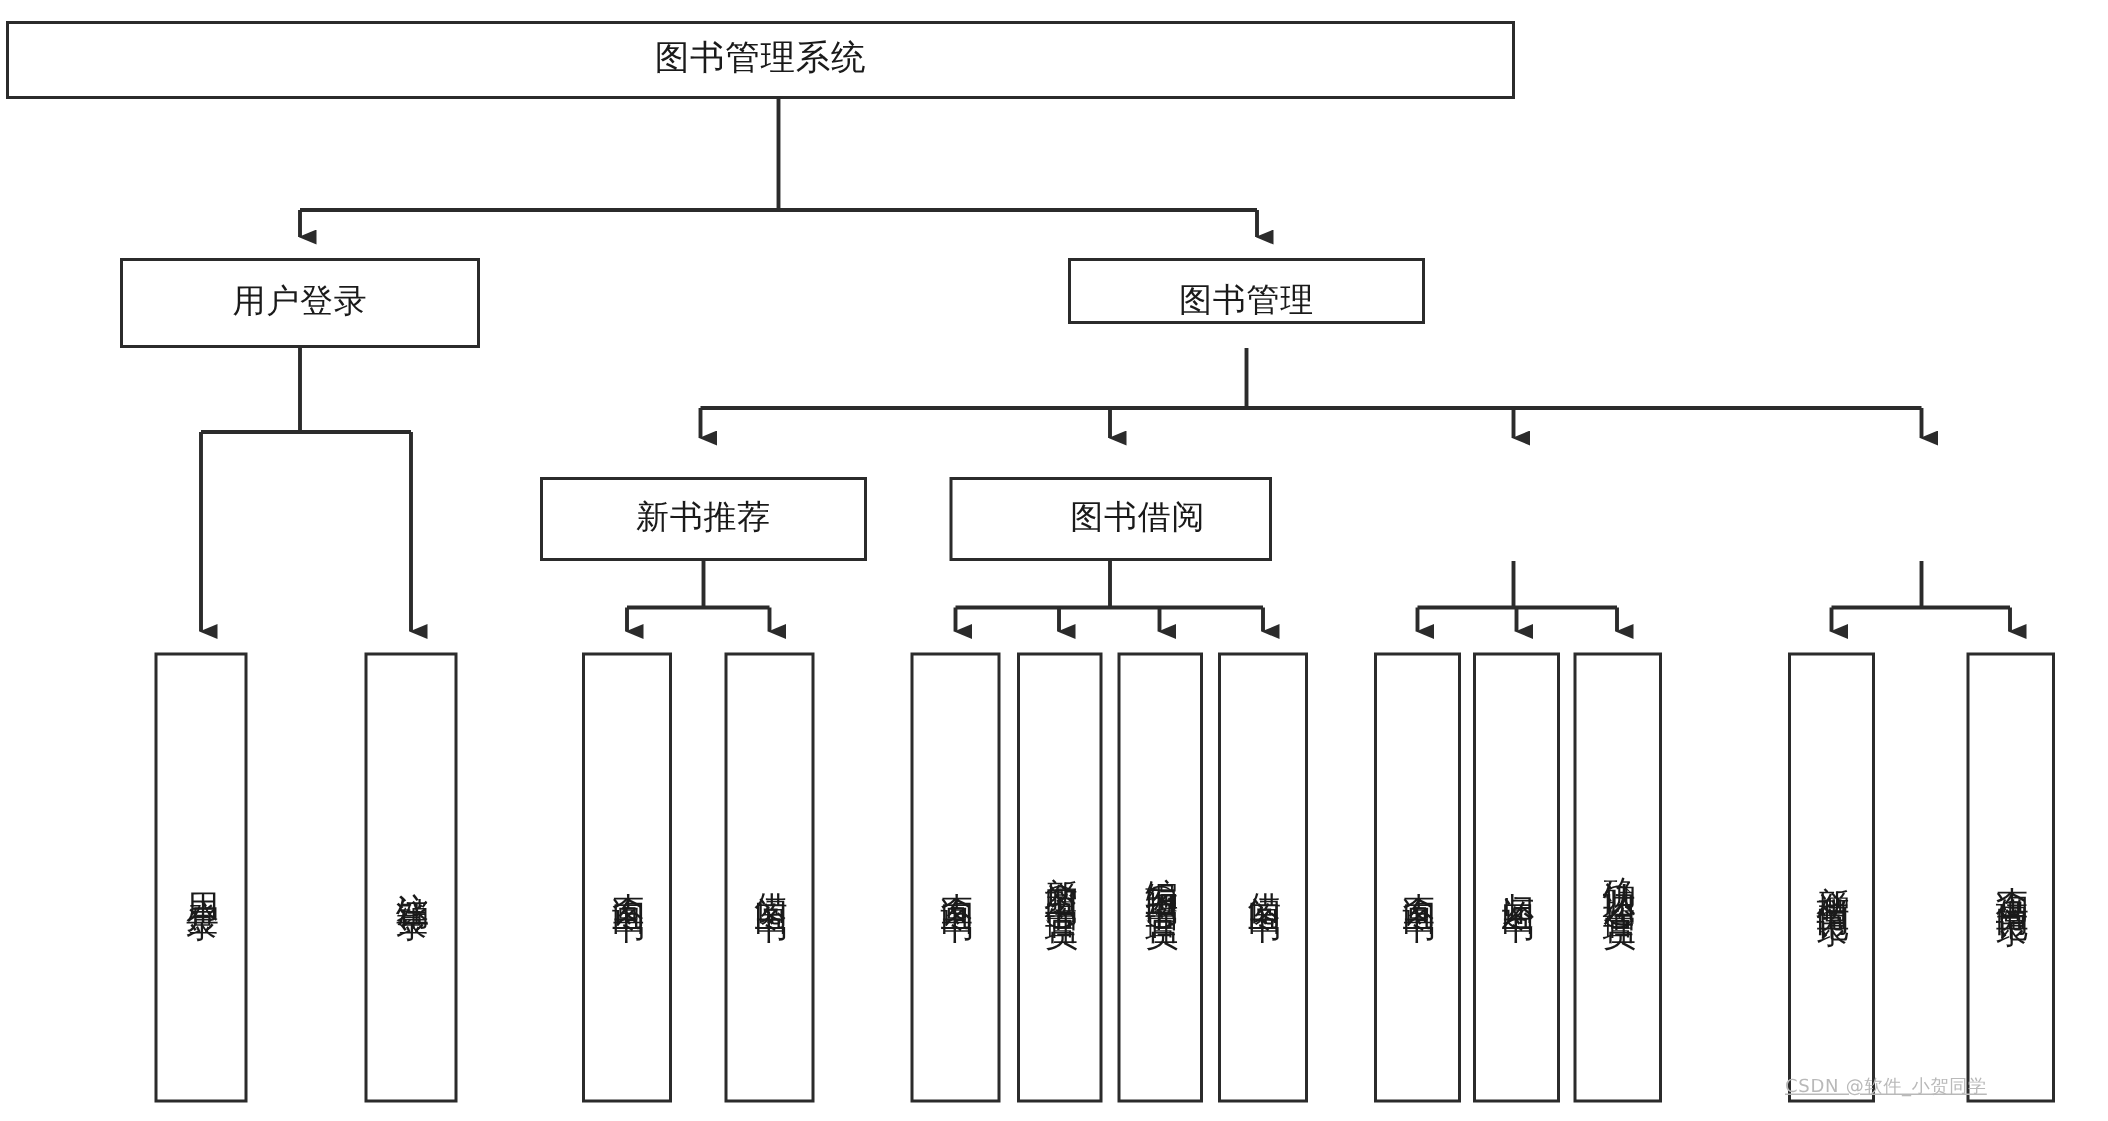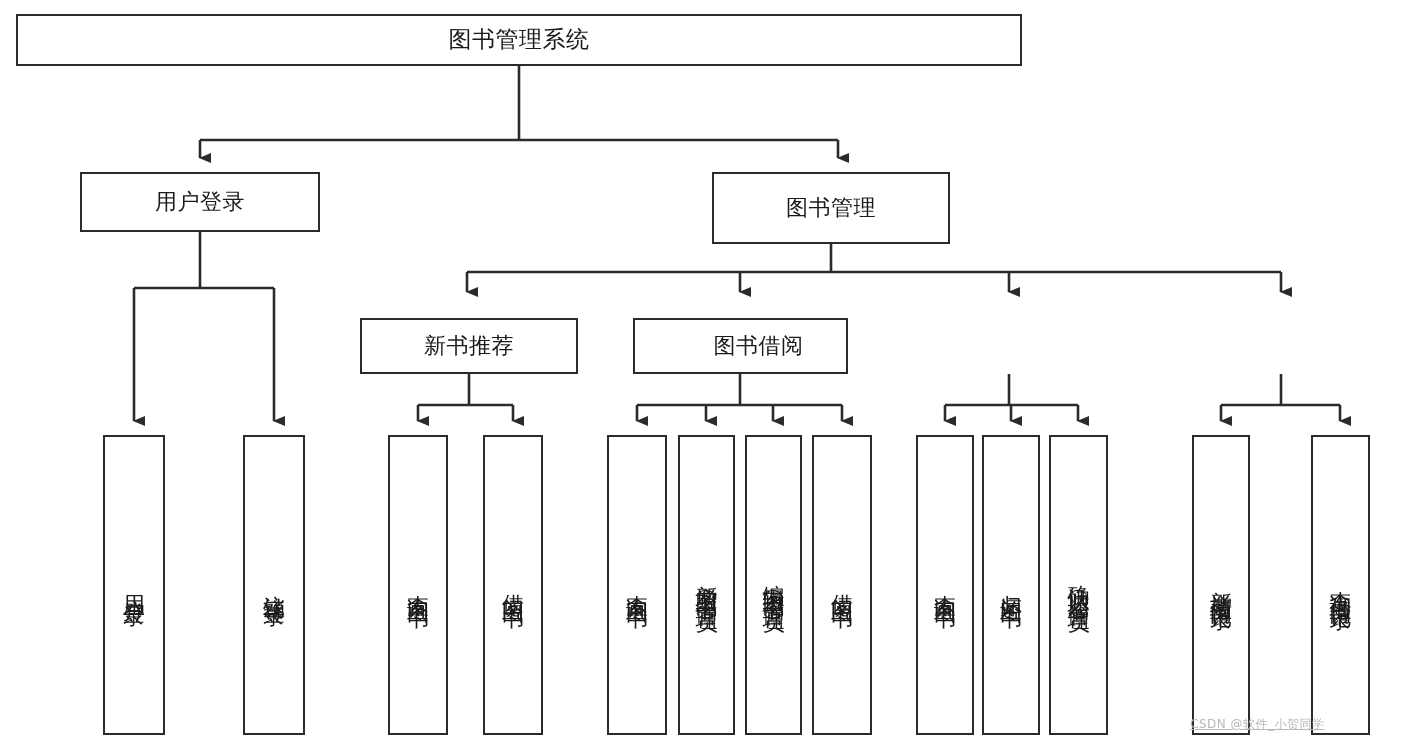--- a/index.html
+++ b/index.html
@@ -119,28 +119,28 @@
       <path d="M 1011 405 L 1011 421" marker-end="url(#arrow)"></path>
       <path d="M 1078 405 L 1078 421" marker-end="url(#arrow)"></path>
 
       <path d="M 1281 374 L 1281 405"></path>
       <path d="M 1221 405 L 1340 405"></path>
       <path d="M 1221 405 L 1221 421" marker-end="url(#arrow)"></path>
       <path d="M 1340 405 L 1340 421" marker-end="url(#arrow)"></path>
     </g>
   </svg>
 
-  <div class="node horiz root" style="left:16px; top:14px; width:1006px; height:52px;">
+  <div class="node horiz root" style="left:4px; top:14px; width:1006px; height:52px;">
     <span class="node-label">图书管理系统</span>
   </div>
 
   <div class="node horiz" style="left:80px; top:172px; width:240px; height:60px;">
     <span class="node-label">用户登录</span>
   </div>
-  <div class="node horiz" style="left:712px; top:172px; width:238px; height:72px;">
+  <div class="node horiz" style="left:712px; top:172px; width:238px; height:44px;align-items:flex-end;">
     <span class="node-label">图书管理</span>
   </div>
 
   <div class="node horiz" style="left:360px; top:318px; width:218px; height:56px;">
     <span class="node-label">新书推荐</span>
   </div>
   <div class="node horiz" style="left:633px; top:318px; width:215px; height:56px;padding-left:36px;">
     <span class="node-label">图书借阅</span>
   </div>
 

